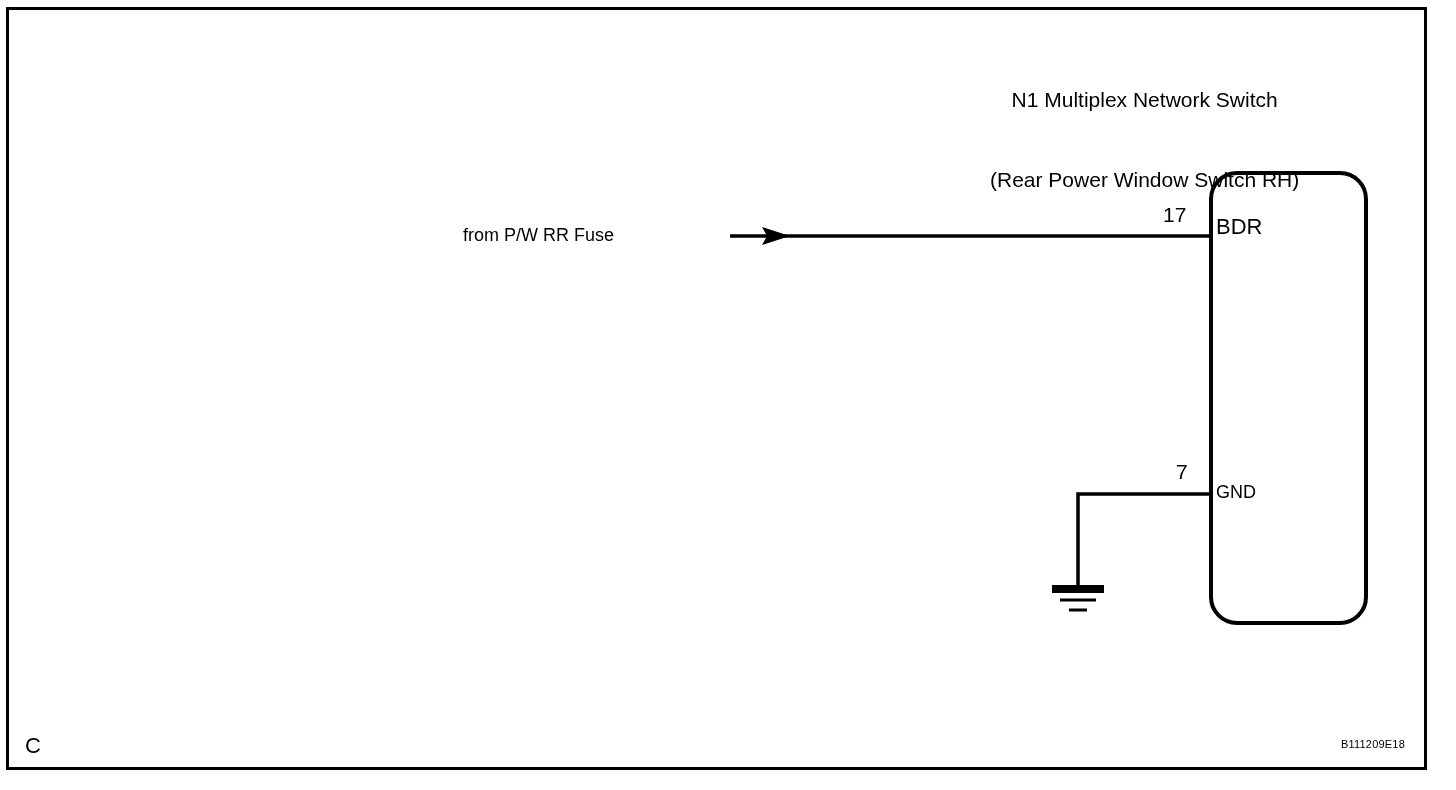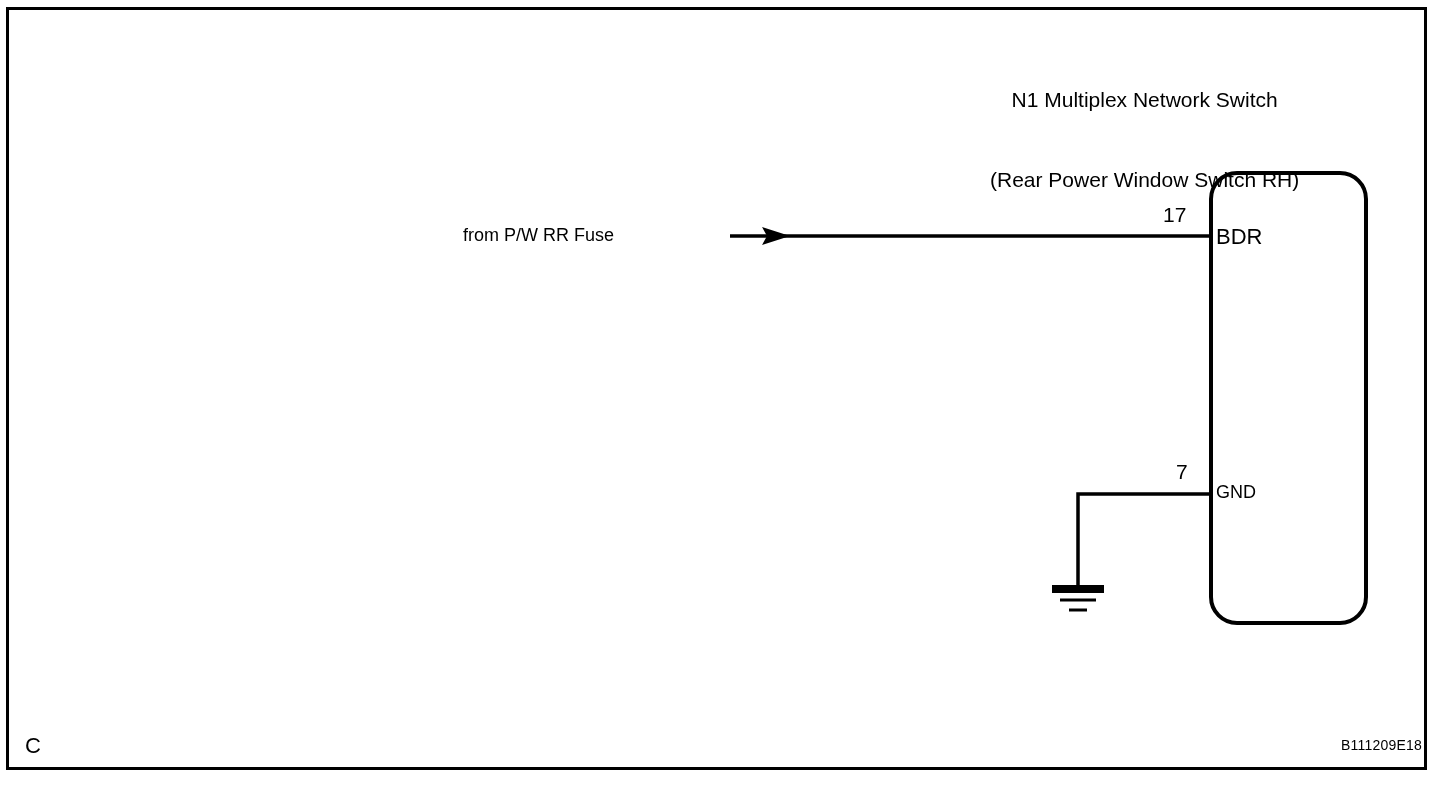--- a/index.html
+++ b/index.html
@@ -49,42 +49,42 @@
     top: 224px;
     font-size: 18px;
   }
   #pin-bdr-num {
     left: 1163px;
     top: 202px;
     font-size: 21px;
   }
   #pin-bdr-name {
     left: 1216px;
-    top: 223px;
+    top: 213px;
     font-size: 22px;
   }
   #pin-gnd-num {
     left: 1176px;
     top: 459px;
     font-size: 21px;
   }
   #pin-gnd-name {
     left: 1216px;
     top: 481px;
     font-size: 18px;
   }
   #sheet-letter {
     left: 25px;
     top: 732px;
     font-size: 22px;
   }
   #figure-code {
     left: 1341px;
     top: 737px;
-    font-size: 14px;
+    font-size: 11px;
     letter-spacing: 0.2px;
   }
 </style>
 </head>
 <body>
 
 <div id="page">
 
   <div id="frame"></div>
 

